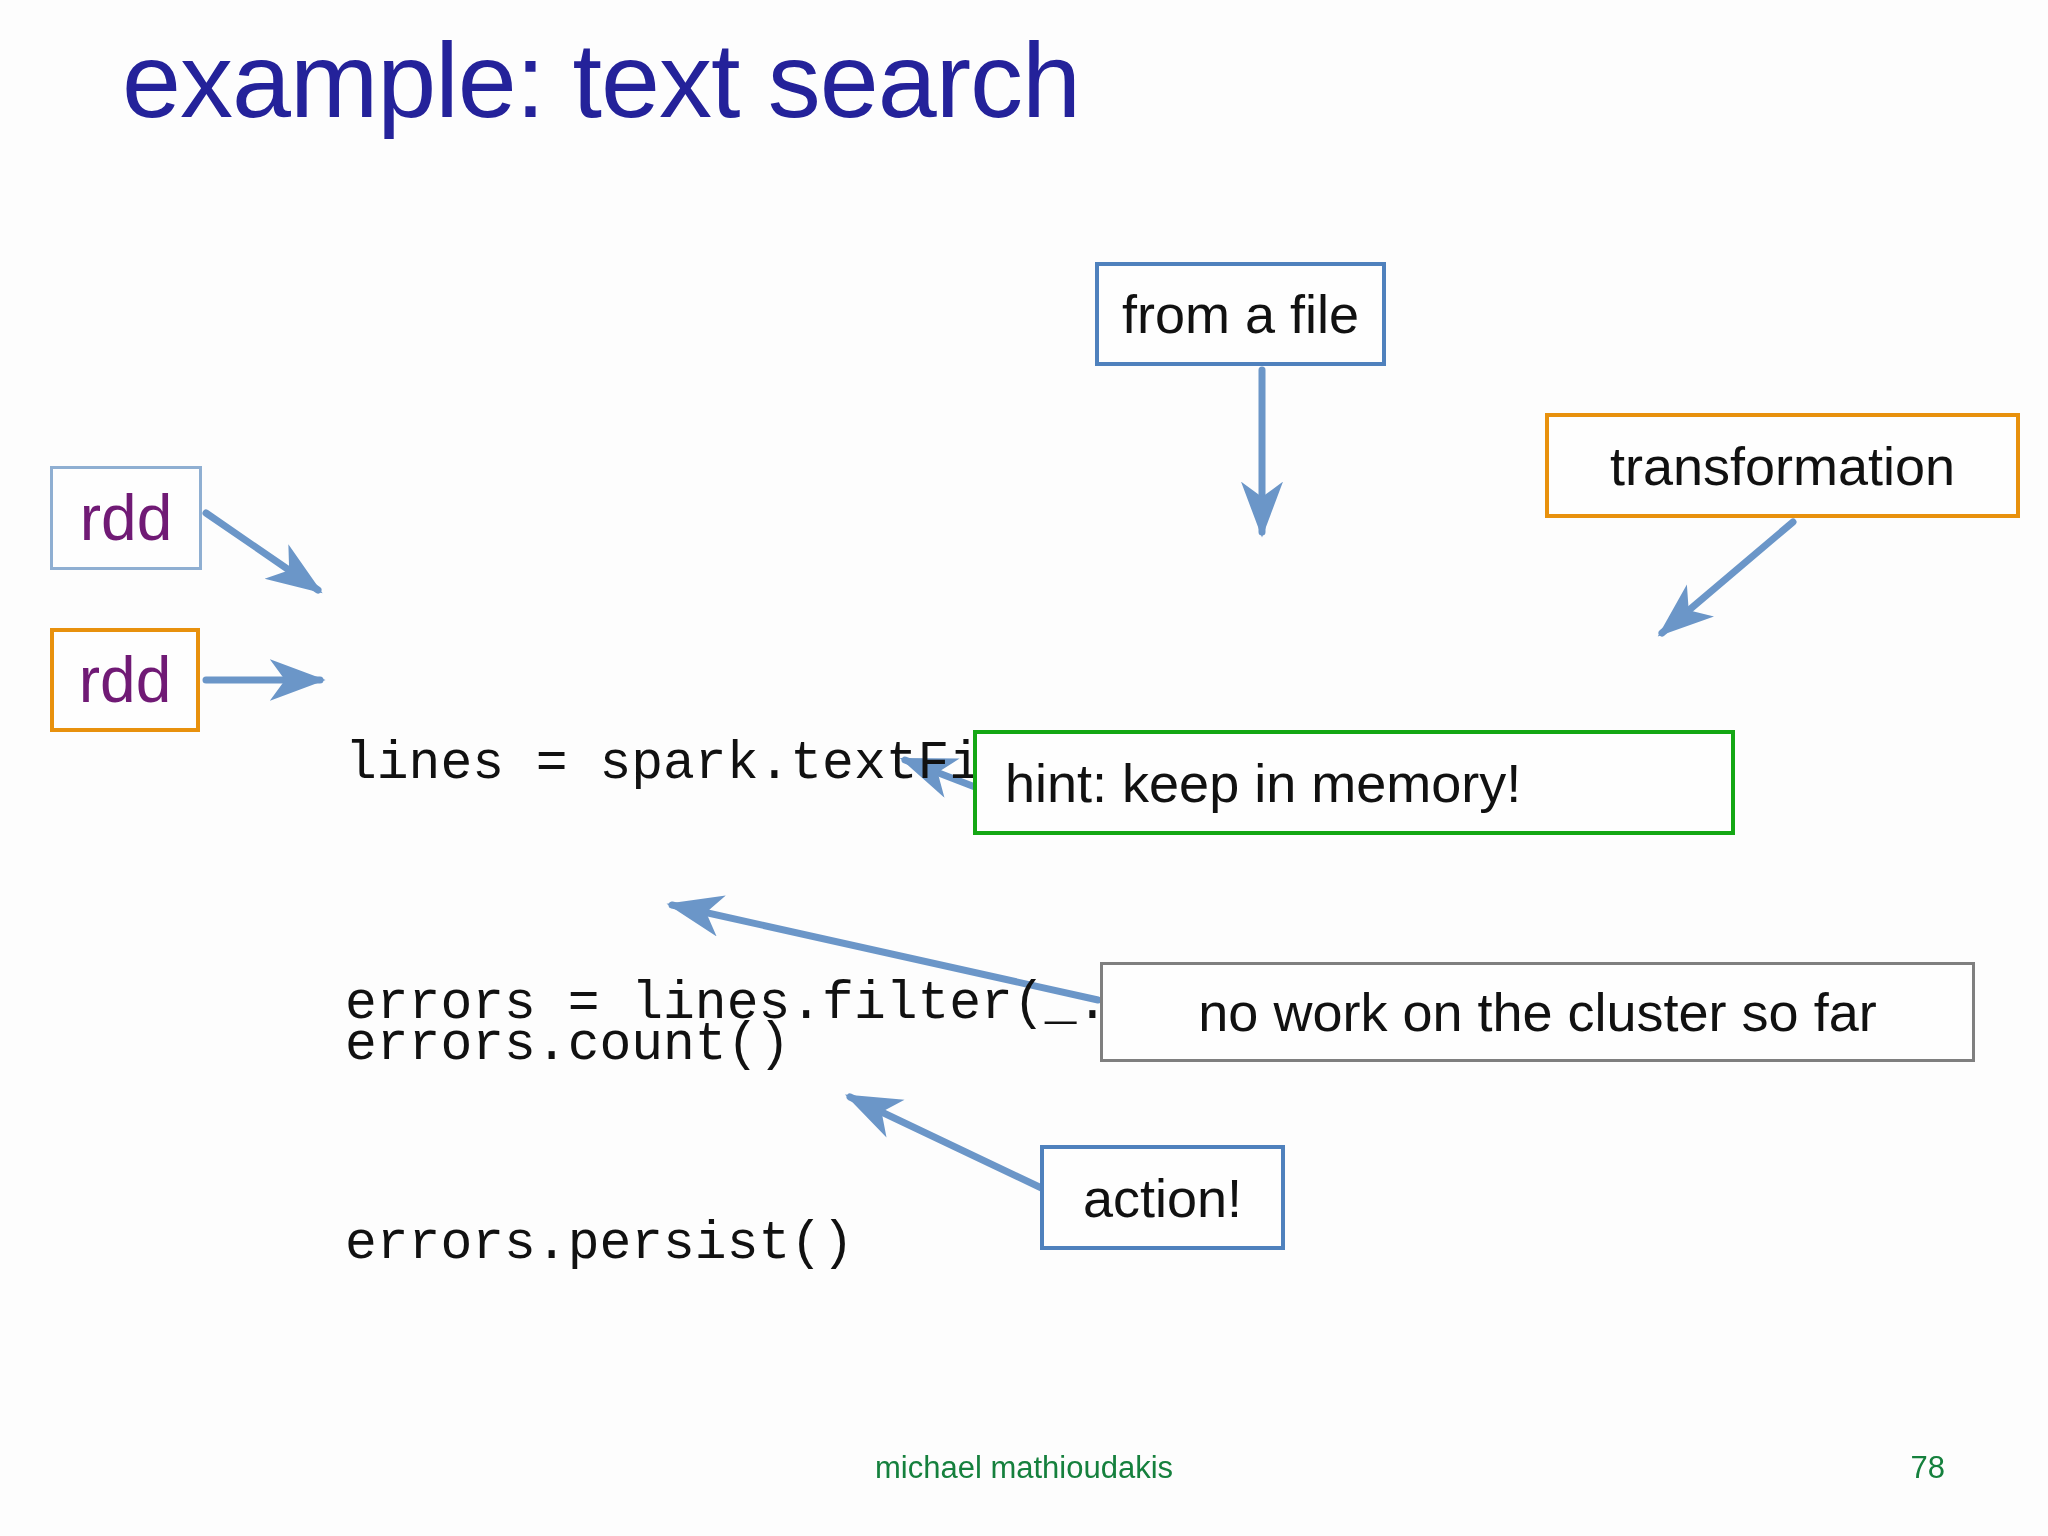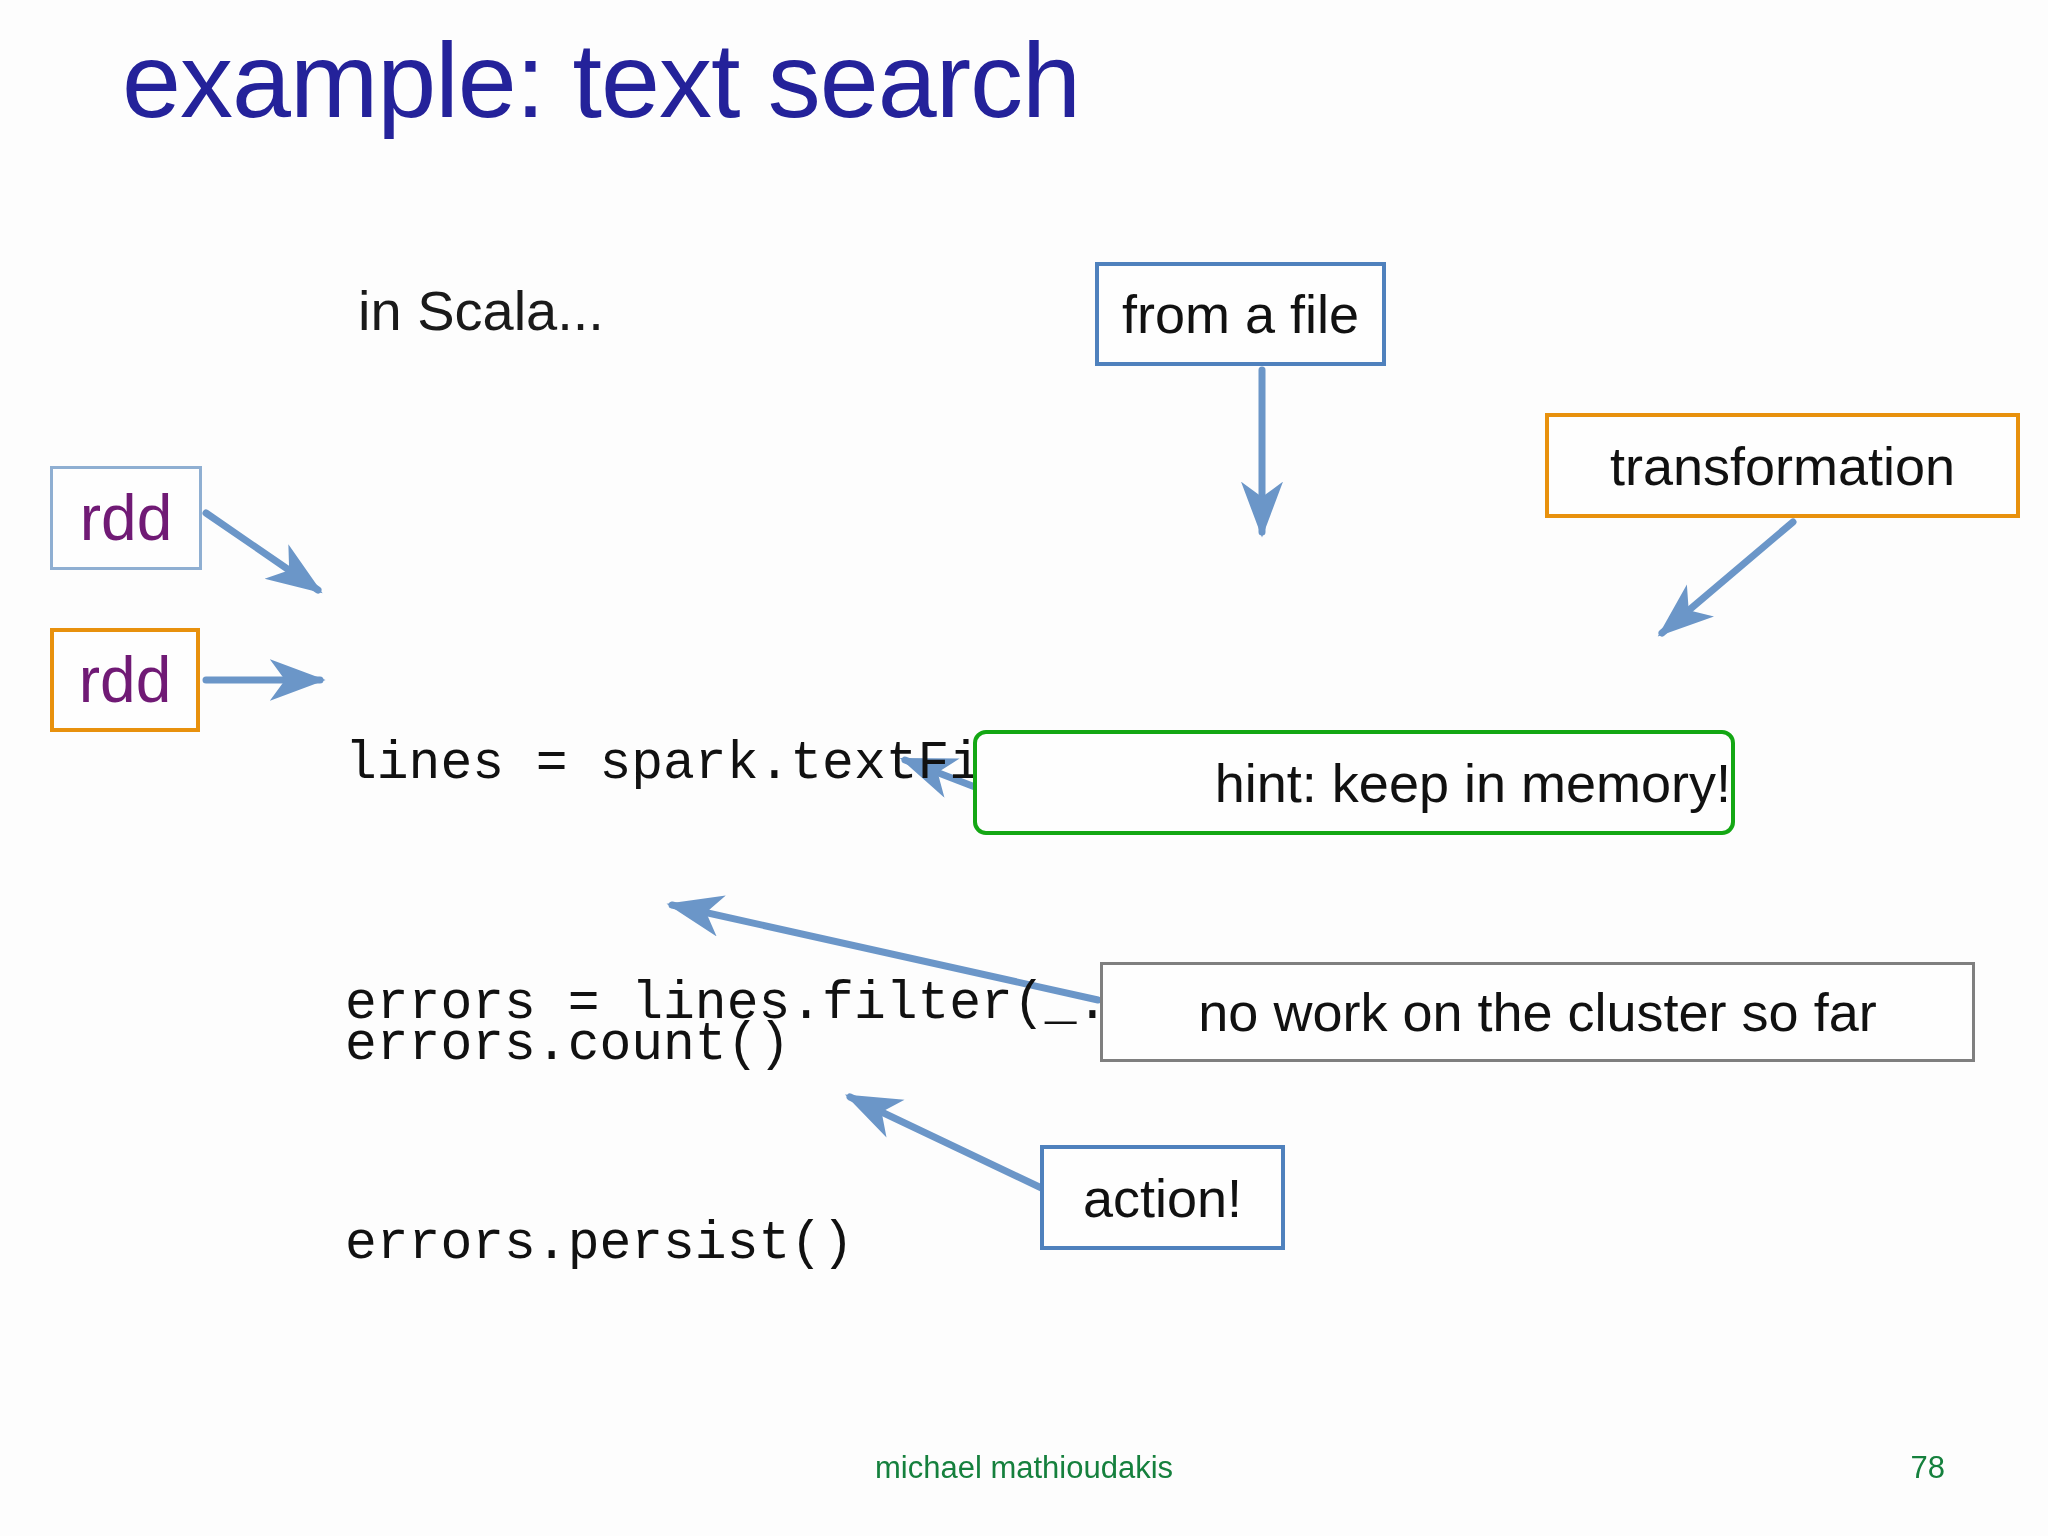--- a/index.html
+++ b/index.html
@@ -38,21 +38,21 @@
     white-space:nowrap;
     box-sizing:border-box;
   }
   .callout.blue   {border:4px solid #4F81BD;}
   .callout.lblue  {border:3px solid #8FAFD2;}
   .callout.orange {border:4px solid #E8910D;}
   .callout.green  {border:4px solid #14A714;}
   .callout.gray   {border:3px solid #7F7F7F;}
   .callout.black  {border:4px solid #151515;}
   .rdd-label{color:#701a75;font-size:64px;}
-  .note-left{justify-content:flex-end;padding-left:40px;border-radius:13px;}
+  .note-left{justify-content:flex-start;padding-left:28px;}
   .footer-text{
     font-size:31px;
     color:#15803d;
     white-space:nowrap;
   }
   svg.arrow-layer{position:absolute;left:0;top:0;width:2048px;height:1536px;pointer-events:none;}
   svg.arrow-layer line{stroke:#6B96C8;stroke-width:7;stroke-linecap:round;}
 </style>
 </head>
 <body>
@@ -69,21 +69,20 @@
     <line x1="206" y1="680" x2="320" y2="680" marker-end="url(#ah)"></line>
     <line x1="1262" y1="370" x2="1262" y2="532" marker-end="url(#ah)"></line>
     <line x1="1793" y1="522" x2="1662" y2="633" marker-end="url(#ah)"></line>
     <line x1="975" y1="787" x2="905" y2="760" marker-end="url(#ah)"></line>
     <line x1="1098" y1="1000" x2="672" y2="905" marker-end="url(#ah)"></line>
     <line x1="1052" y1="1193" x2="850" y2="1097" marker-end="url(#ah)"></line>
   </svg>
 
   <div class="abs title" style="left:122px;top:20px;">example: text search</div>
 
-  <div class="abs subtitle" style="left:358px;top:278px;">in Scala...</div>
 
   <div class="abs code" style="left:345px;top:564px;">
     <div>lines = spark.textFile("hdfs://...")</div>
     <div>errors = lines.filter(_.startsWith("ERROR"))</div>
     <div>errors.persist()</div>
   </div>
 
   <div class="abs code" style="left:345px;top:1005px;">errors.count()</div>
 
   <div class="abs callout lblue" style="left:50px;top:466px;width:152px;height:104px;">

